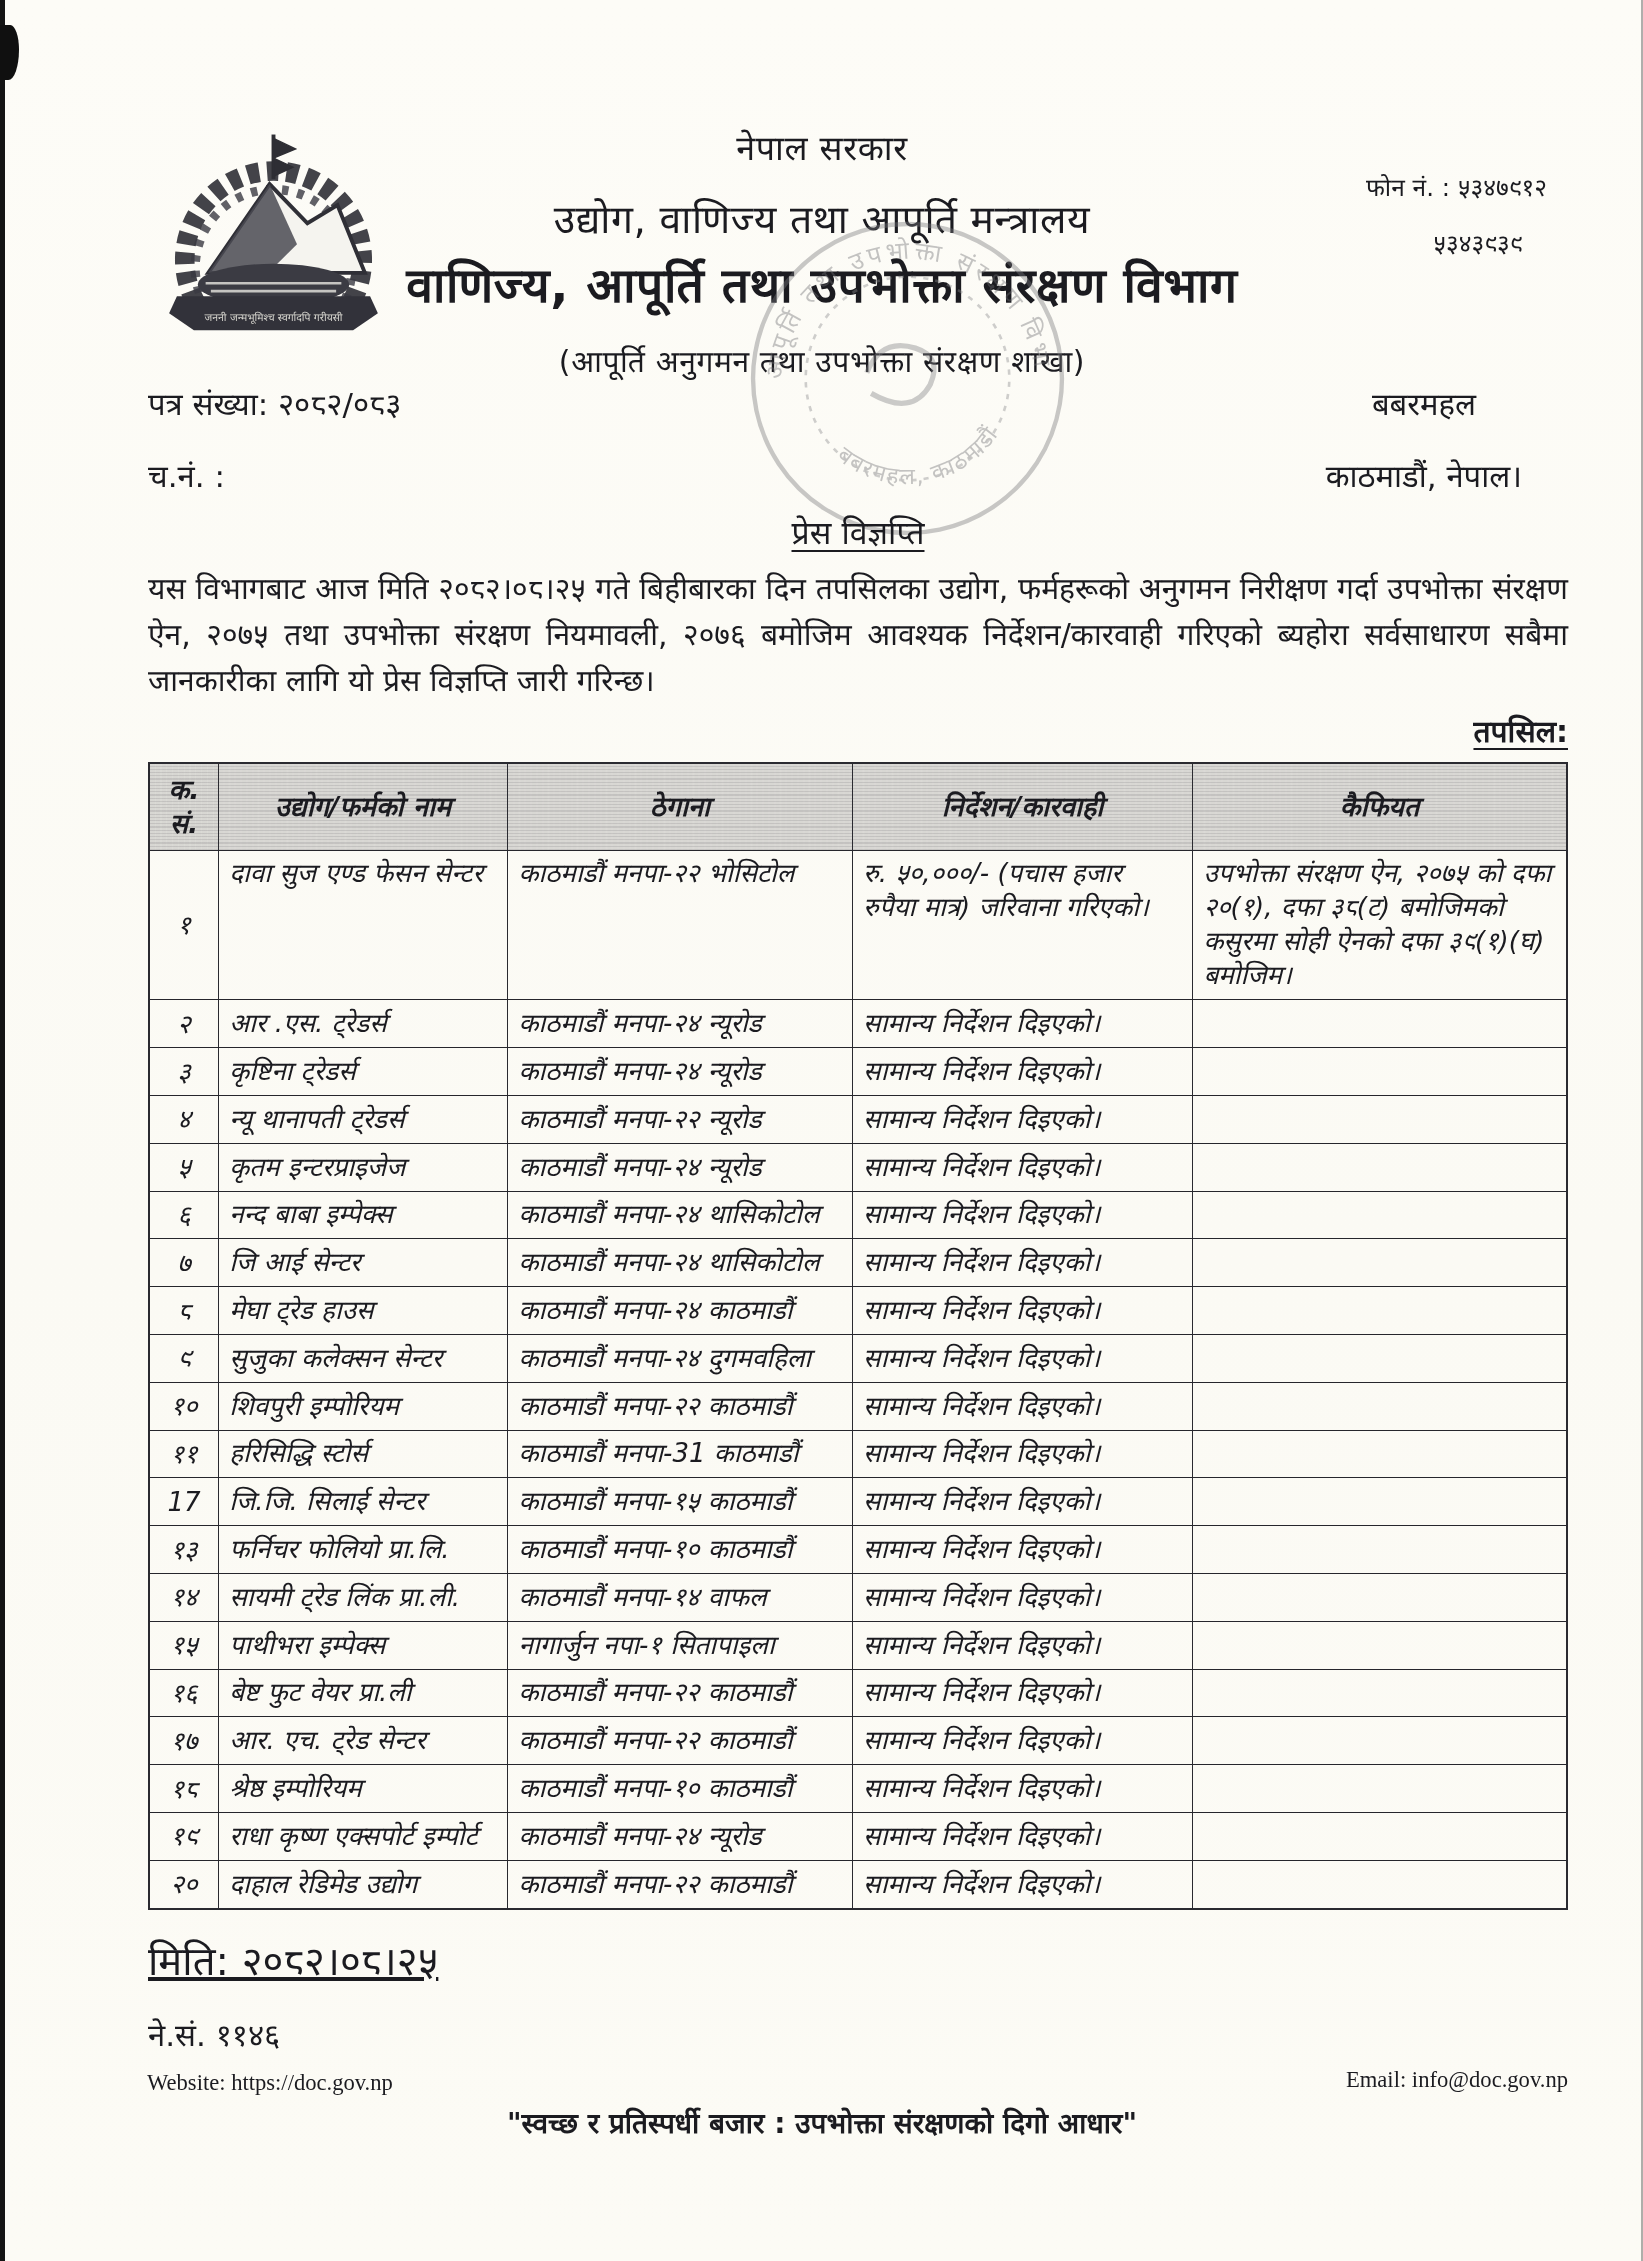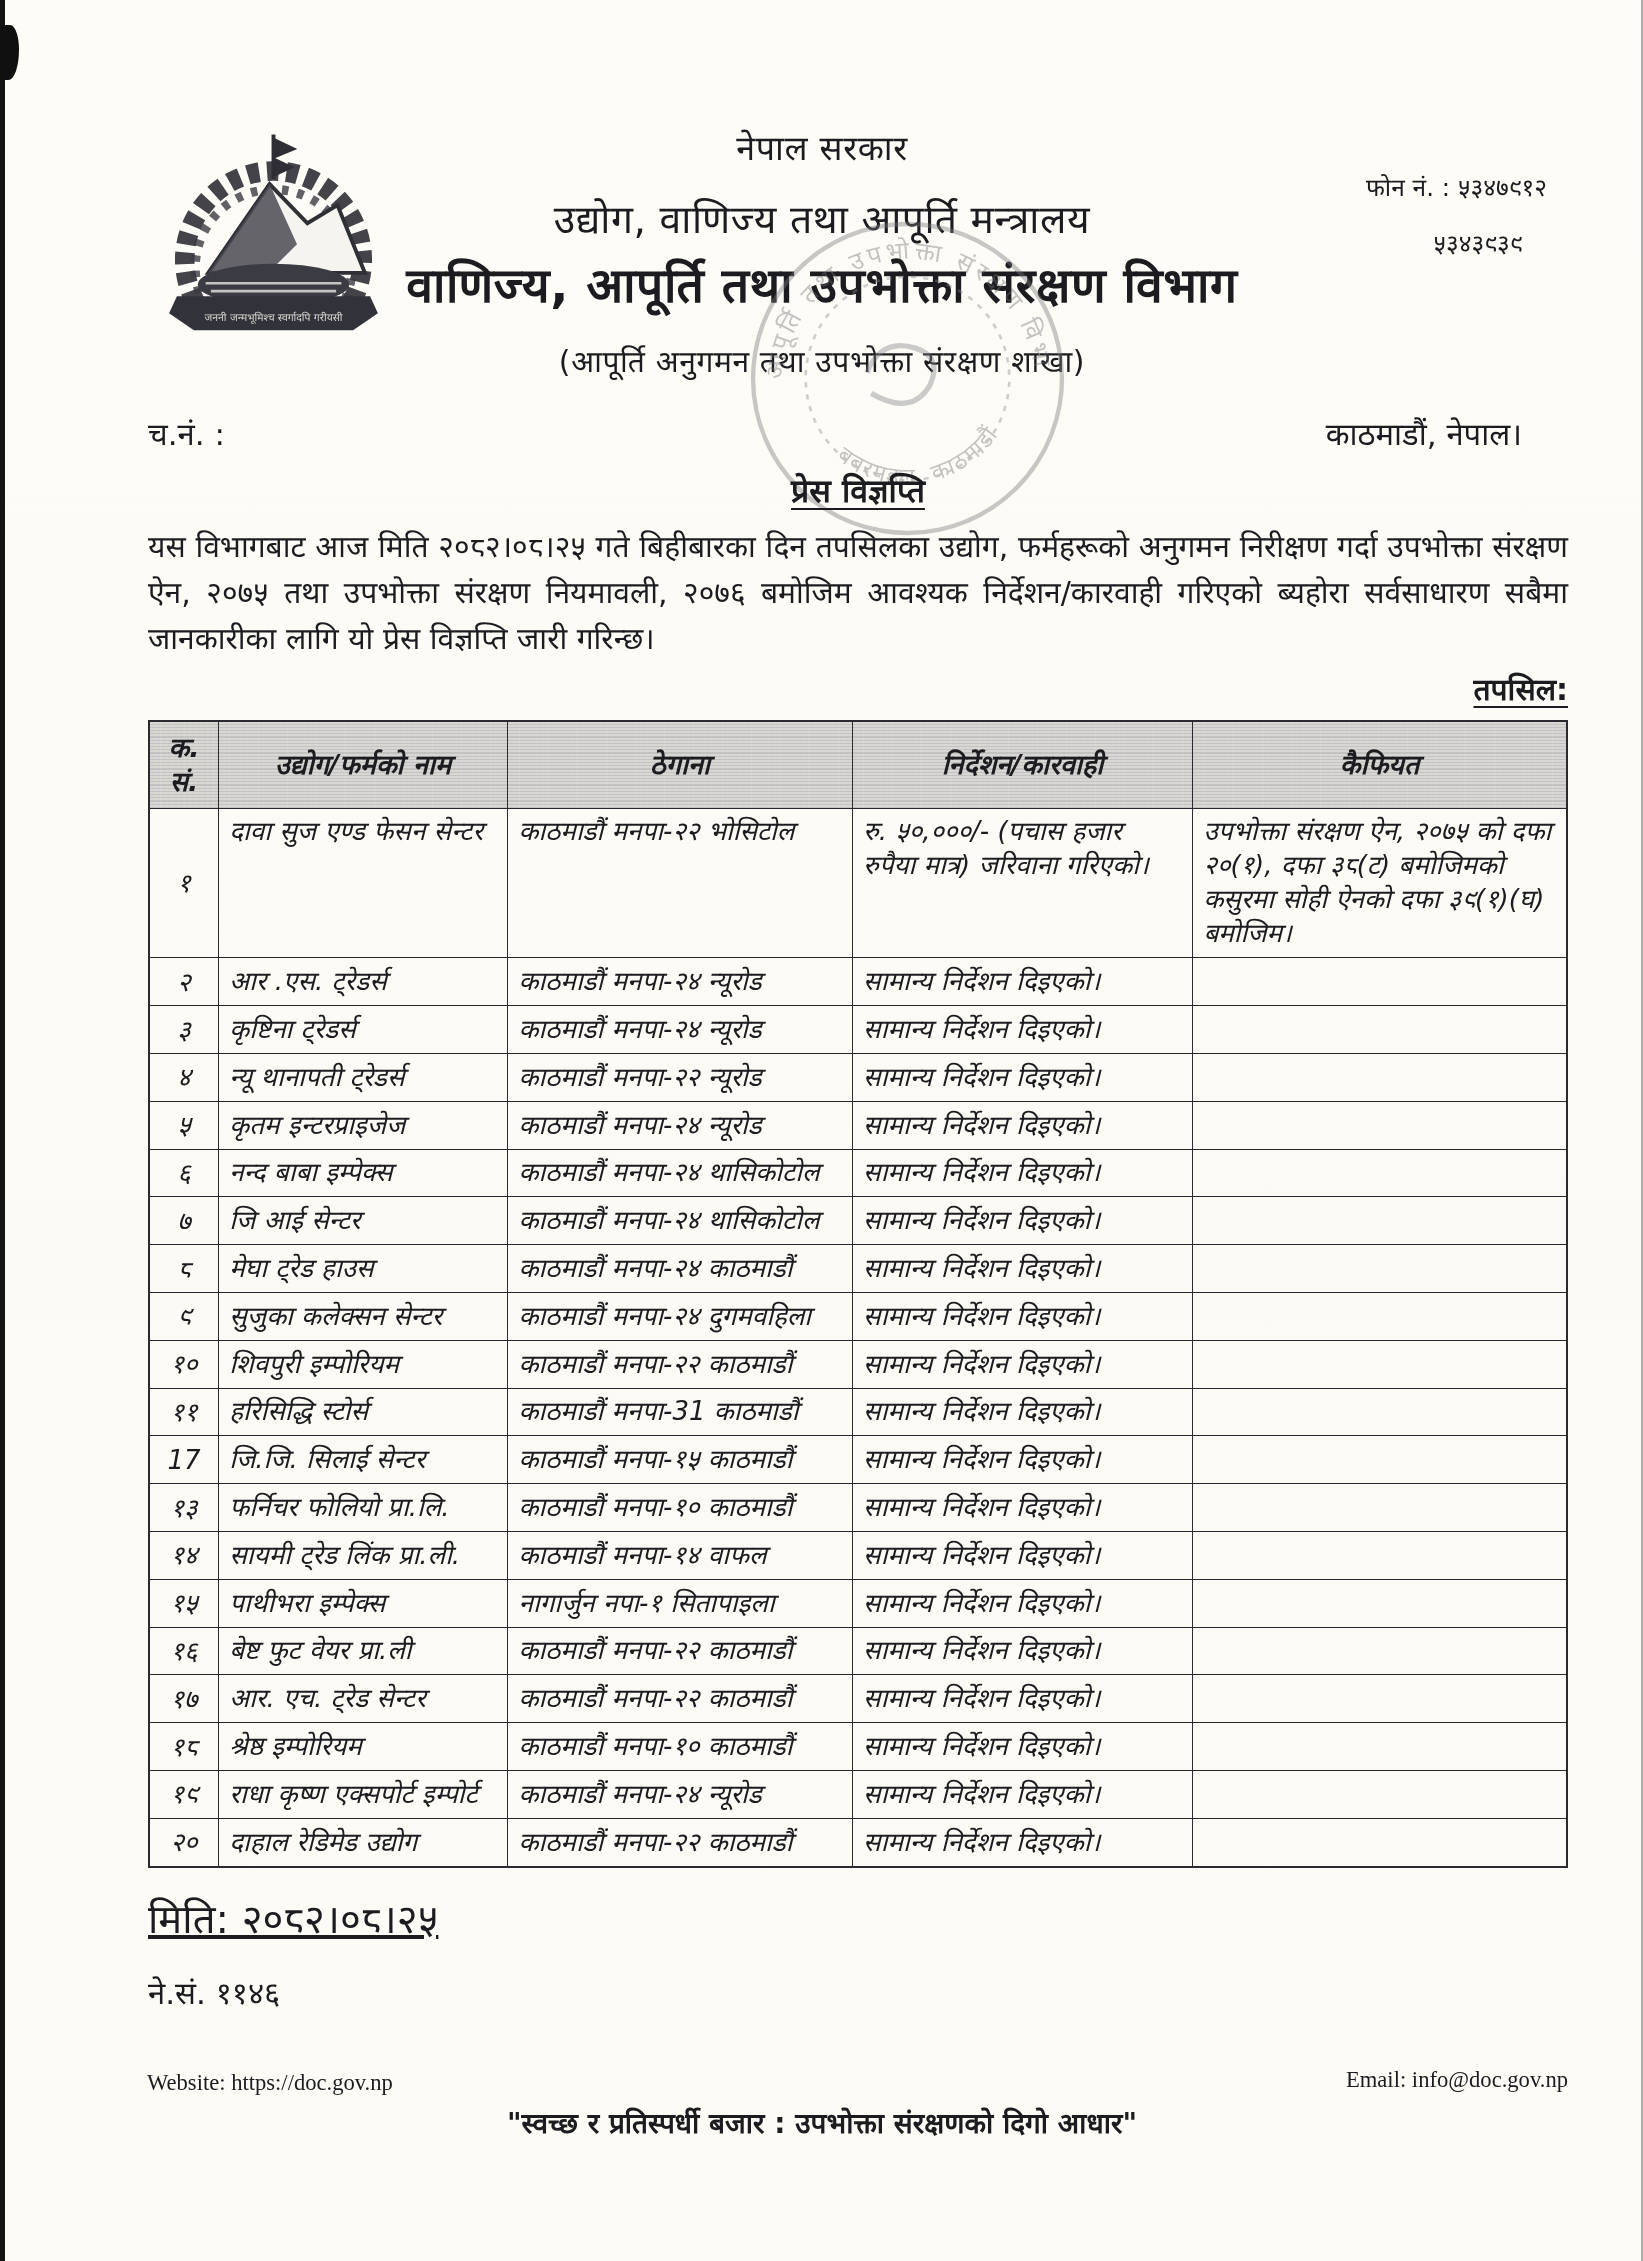--- a/index.html
+++ b/index.html
@@ -27,21 +27,21 @@
   .branch{top:340px;font-size:30px;}
   .phones{position:absolute;right:97px;top:173px;text-align:right;font-size:24.5px;line-height:30px;}
   .phone2{margin-top:26px;padding-right:24.5px;}
   .seal{position:absolute;left:732px;top:203px;width:351px;height:351px;opacity:.40;transform:rotate(-12deg);}
 
   .content{position:relative;padding:382px 76px 0 148px;}
   .meta{display:flex;justify-content:space-between;font-size:31px;}
   .meta.m1 .right{margin-right:92px;}
   .meta.m2{margin-top:30px;}
   .meta.m2 .right{margin-right:46px;}
-  .doc-title{margin-top:14px;text-align:center;font-size:32px;font-weight:bold;
+  .doc-title{margin-top:14px;text-align:center;font-size:32px;font-weight:normal;
     text-decoration:underline;text-decoration-thickness:1.9px;text-underline-offset:6.4px;}
   .para{margin:13px 0 4px 0;font-size:30px;line-height:46px;text-align:justify;}
   .tapasil{margin-top:6.4px;text-align:right;font-size:30px;font-weight:bold;
     text-decoration:underline;text-decoration-thickness:1.9px;text-underline-offset:5.8px;}
 
   table.tbl{margin-top:10.3px;width:100%;border-collapse:collapse;border:2.6px solid #2a2a30;
     font-size:26px;line-height:34px;font-style:italic;}
   .tbl th,.tbl td{border-left:1.3px solid #2a2a30;border-right:1.3px solid #2a2a30;
     border-top:1.9px solid #26262c;border-bottom:1.9px solid #26262c;}
   .tbl th{
@@ -112,20 +112,24 @@
         <textPath href="#sealTop" startOffset="8%">आपूर्ति तथा उपभोक्ता संरक्षण विभाग</textPath>
       </text>
       <text font-size="13" fill="#6f6f73" letter-spacing="1">
         <textPath href="#sealBot" startOffset="12%">बबरमहल, काठमाडौं</textPath>
       </text>
     </svg>
   </div>
 
   <div class="content">
 
+    <div class="meta m1">
+      <span>पत्र संख्या: २०८२/०८३</span>
+      <span class="right">बबरमहल</span>
+    </div>
     <div class="meta m2">
       <span>च.नं. :</span>
       <span class="right">काठमाडौं, नेपाल।</span>
     </div>
 
     <div class="doc-title">प्रेस विज्ञप्ति</div>
 
     <p class="para">यस विभागबाट आज मिति २०८२।०८।२५ गते बिहीबारका दिन तपसिलका उद्योग, फर्महरूको अनुगमन निरीक्षण गर्दा उपभोक्ता संरक्षण ऐन, २०७५ तथा उपभोक्ता संरक्षण नियमावली, २०७६ बमोजिम आवश्यक निर्देशन/कारवाही गरिएको ब्यहोरा सर्वसाधारण सबैमा जानकारीका लागि यो प्रेस विज्ञप्ति जारी गरिन्छ।</p>
 
     <div class="tapasil">तपसिल:</div>

